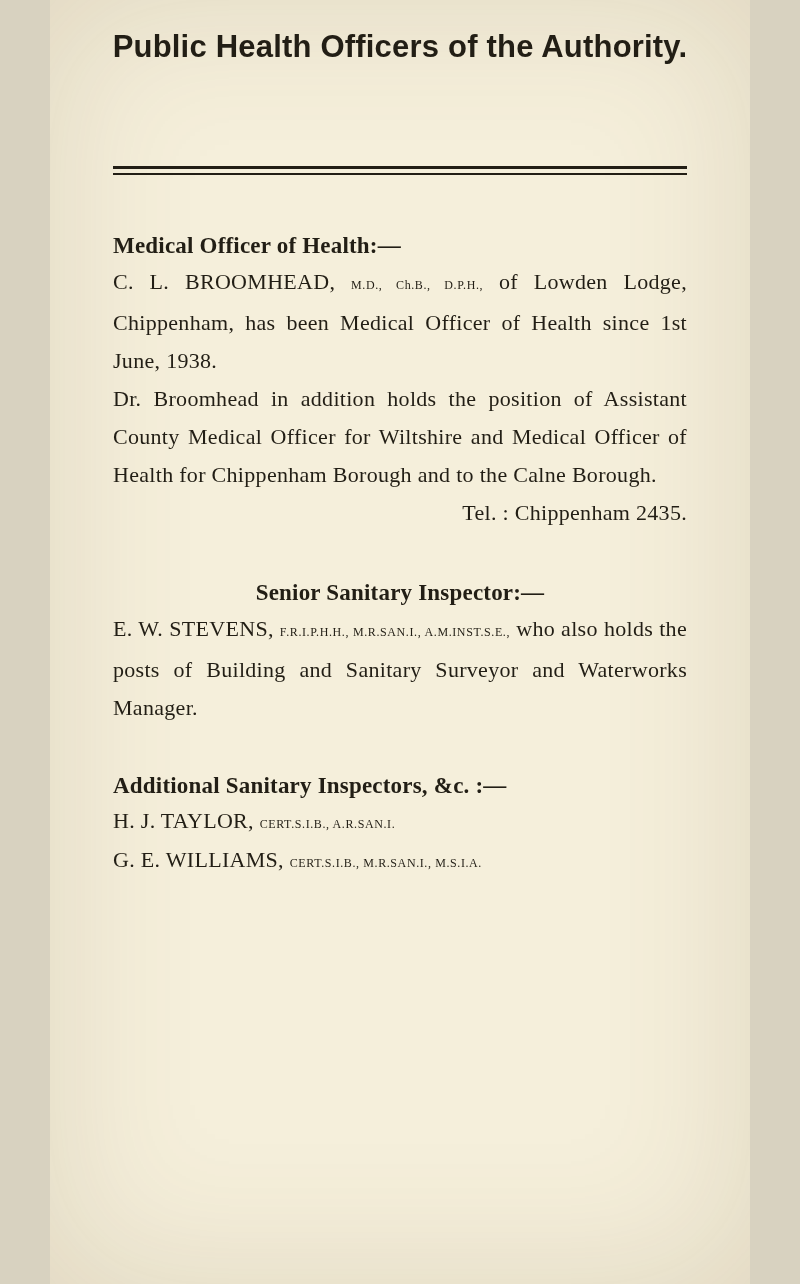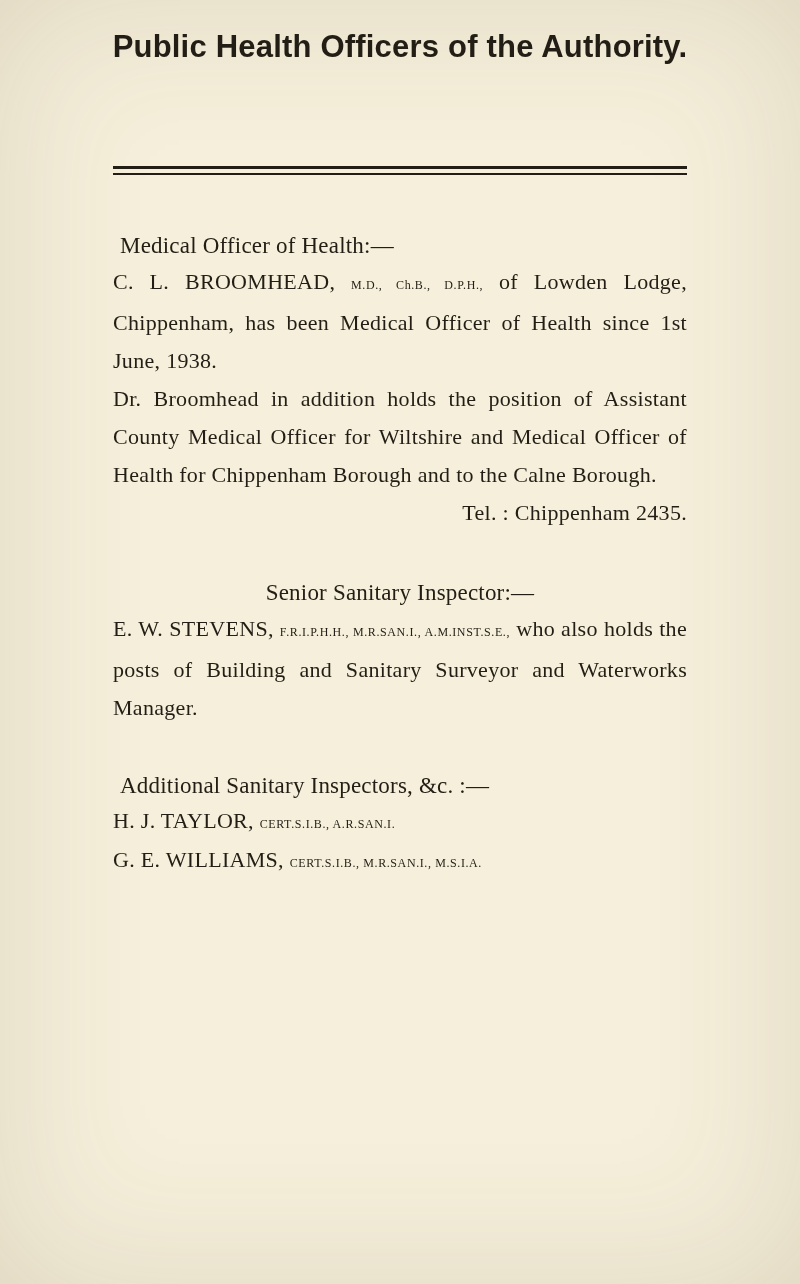--- a/index.html
+++ b/index.html
@@ -1,21 +1,21 @@
 <!DOCTYPE html>
 <html style="--paper: #f5efdb; --ink: #221e15;"><head>
 <meta charset="utf-8">
 <title>Public Health Officers of the Authority</title>
 <style>
   * { box-sizing: border-box; }
   html, body { margin: 0; padding: 0; }
   body { background: #d8d2c0; }
 
   .page {
-    width: 800px;
+    width: 700px;
     height: 1284px;
     margin: 0 auto;
     position: relative;
     background: var(--paper, #f5efdb);
     color: var(--ink, #221e15);
     font-family: "Liberation Serif", "DejaVu Serif", serif;
     padding-top: 26px;
     box-shadow: inset 0 0 150px rgba(110, 90, 50, 0.16);
     overflow: hidden;
   }
@@ -45,23 +45,23 @@
     line-height: 38px;
     letter-spacing: 0.3px;
   }
   .content p { margin: 0; }
 
   .para { text-align: justify; }
   .intro { margin-top: 112px; }
 
   .section-heading {
     font-size: 23px;
-    font-weight: 400;
+    font-weight: 700;
     line-height: 34px;
-    margin: 54px 7px 0;
+    margin: 54px 0 0;
     letter-spacing: 0.2px;
   }
   .heading-ssi { margin-top: 44px; text-align: center; }
   .heading-asi { margin-top: 42px; }
 
   .first-after-heading { margin-top: 28px; }
   .follow-para { margin-top: 22px; }
 
   .tel { text-align: right; margin-top: 2px; }
 

